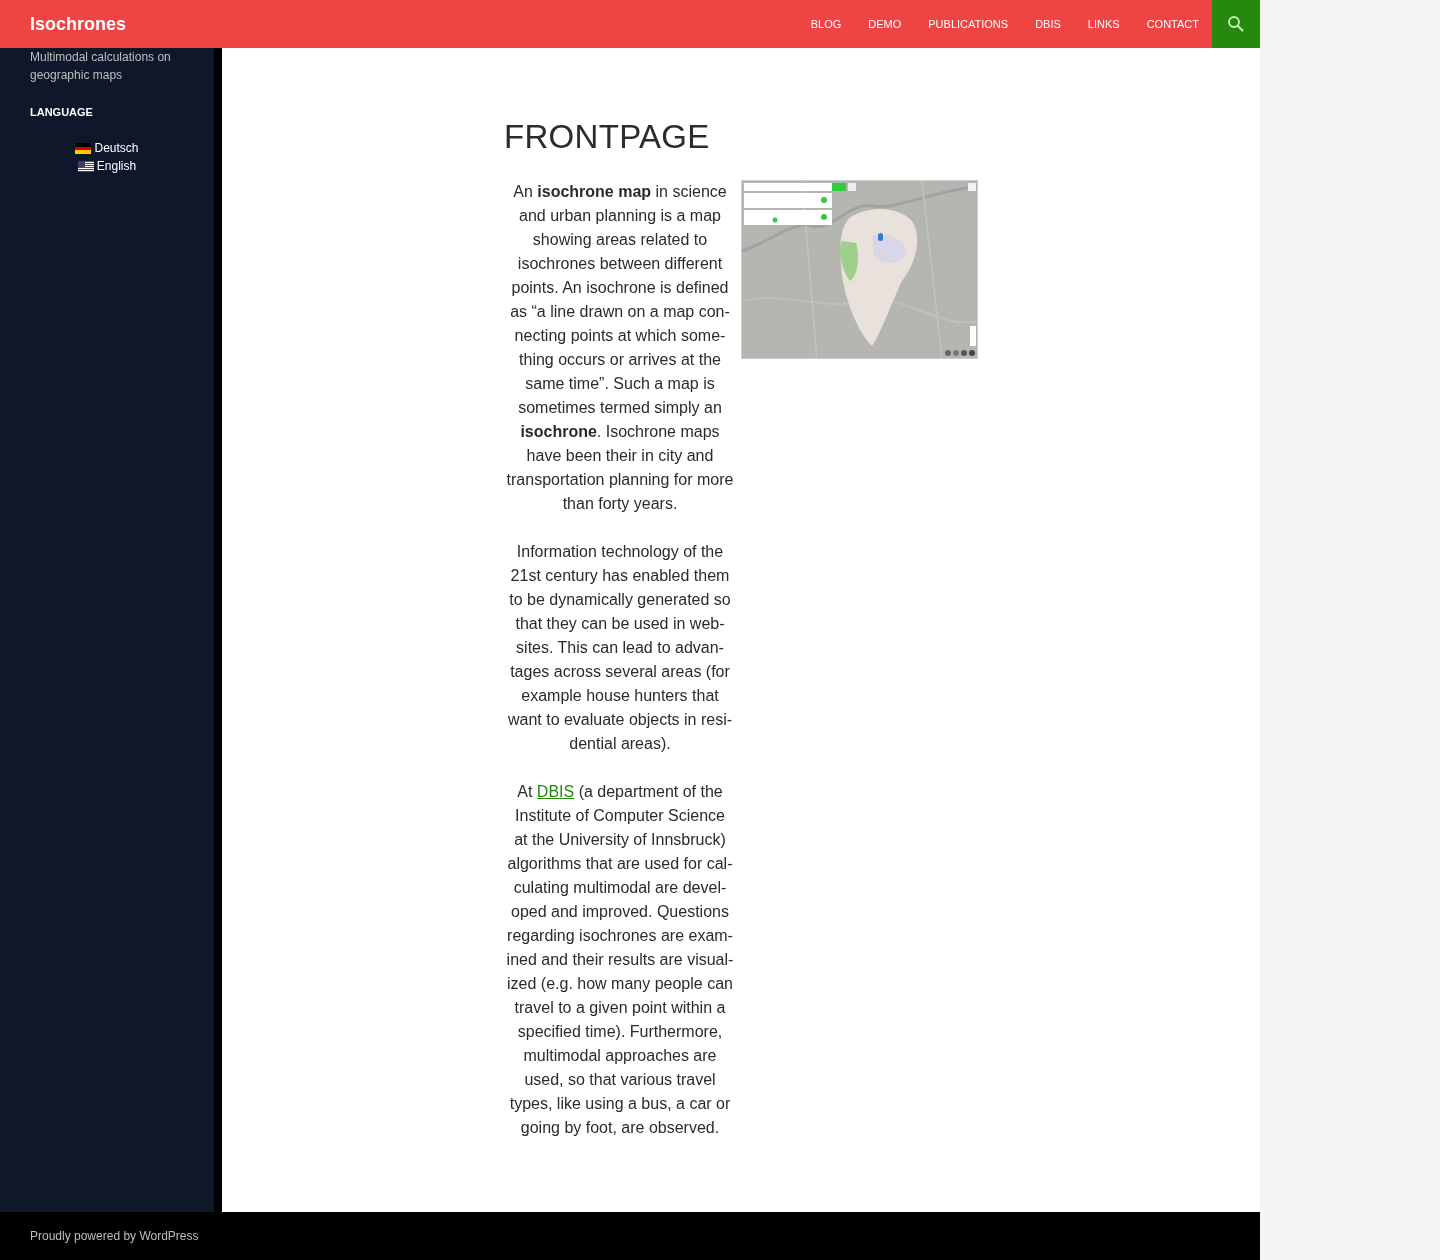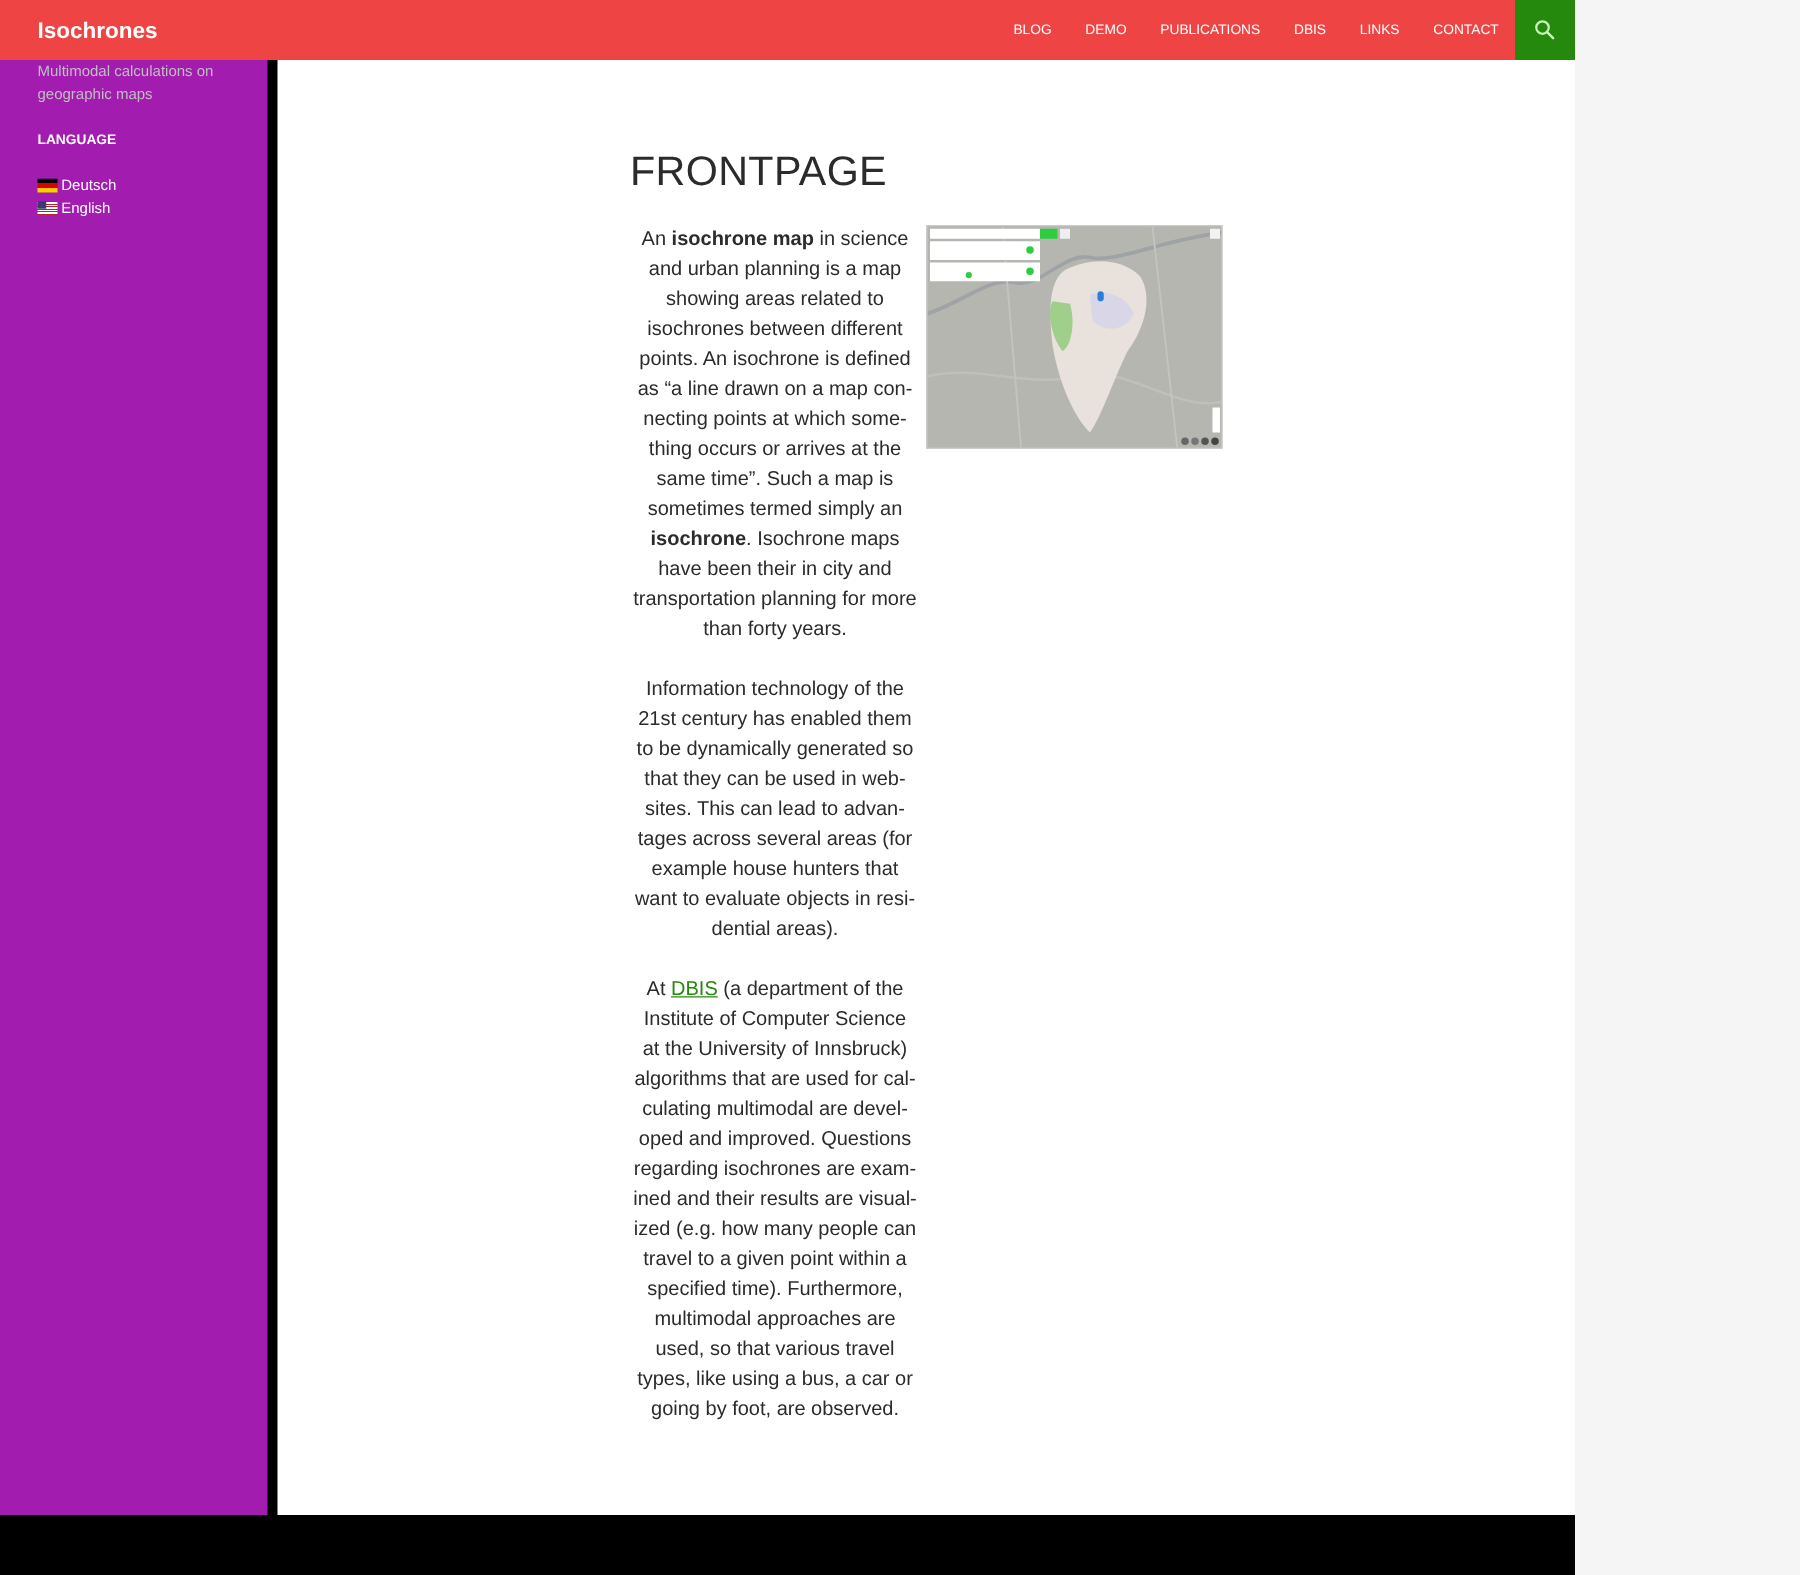--- a/index.html
+++ b/index.html
@@ -40,34 +40,34 @@
       position: absolute; right: 0; top: 0;
       width: 48px; height: 48px;
       background: #24890d;
       display: flex; align-items: center; justify-content: center;
       cursor: pointer;
     }
     
     .sidebar {
       position: absolute; left: 0; top: 48px;
       width: 214px; height: 1164px;
-      background: #a21caf;
+      background: #0f172a;
       padding: 0 30px;
     }
     .site-desc {
       color: #bfbfbf; font-size: 12px; line-height: 18px;
       margin-top: 0; padding-top: 0;
       position: relative; top: 0;
     }
     .widget-title {
       color: #fff; font-weight: bold; font-size: 11px;
       text-transform: uppercase; margin-top: 19px; line-height: 18px;
     }
     .lang-list { list-style: none; margin-top: 18px; }
-    .lang-list li { line-height: 18px; display: flex; align-items: center; }
+    .lang-list li { line-height: 18px; display: flex; align-items: center; justify-content: center; }
     .lang-list a { color: #fff; font-size: 12px; text-decoration: none; }
     .flag { width: 16px; height: 11px; margin-right: 3px; display: inline-block; }
     .flag-de {
       background: linear-gradient(#000 0 33%, #dd0000 33% 66%, #ffce00 66% 100%);
     }
     .flag-us {
       background:
         linear-gradient(#3c3b6e, #3c3b6e) 0 0 / 7px 6px no-repeat,
         repeating-linear-gradient(#b22234 0 1px, #fff 1px 2px);
     }
@@ -227,14 +227,17 @@
           <span class="ln">multimodal approaches are</span>
           <span class="ln">used, so that various travel</span>
           <span class="ln">types, like using a bus, a car or</span>
           <span class="ln">going by foot, are observed.</span>
         </p>
 
       </div>
     </article>
   </main>
 
+  <footer class="footer">
+    <a href="#">Proudly powered by WordPress</a>
+  </footer>
 
 </div>
 
 </body></html>

